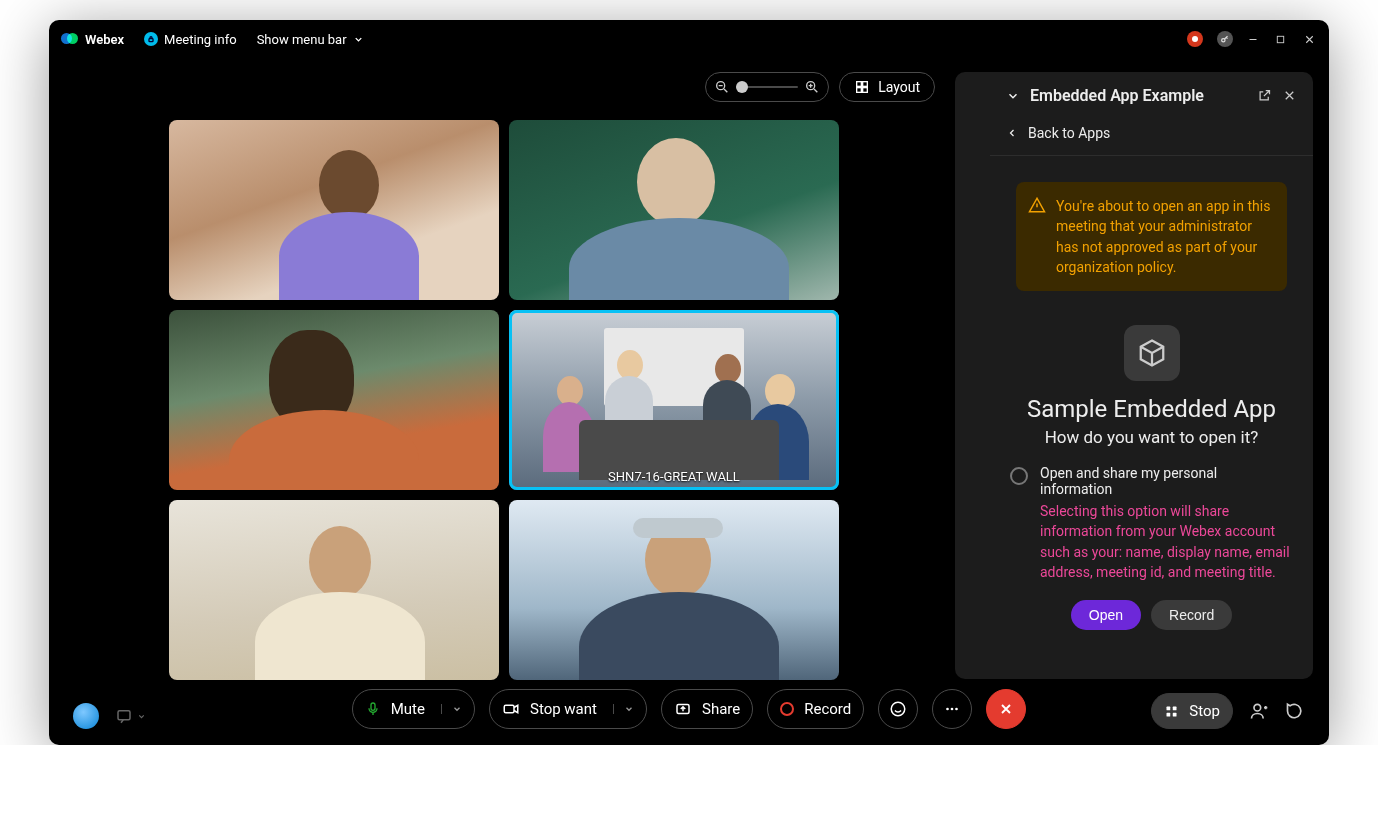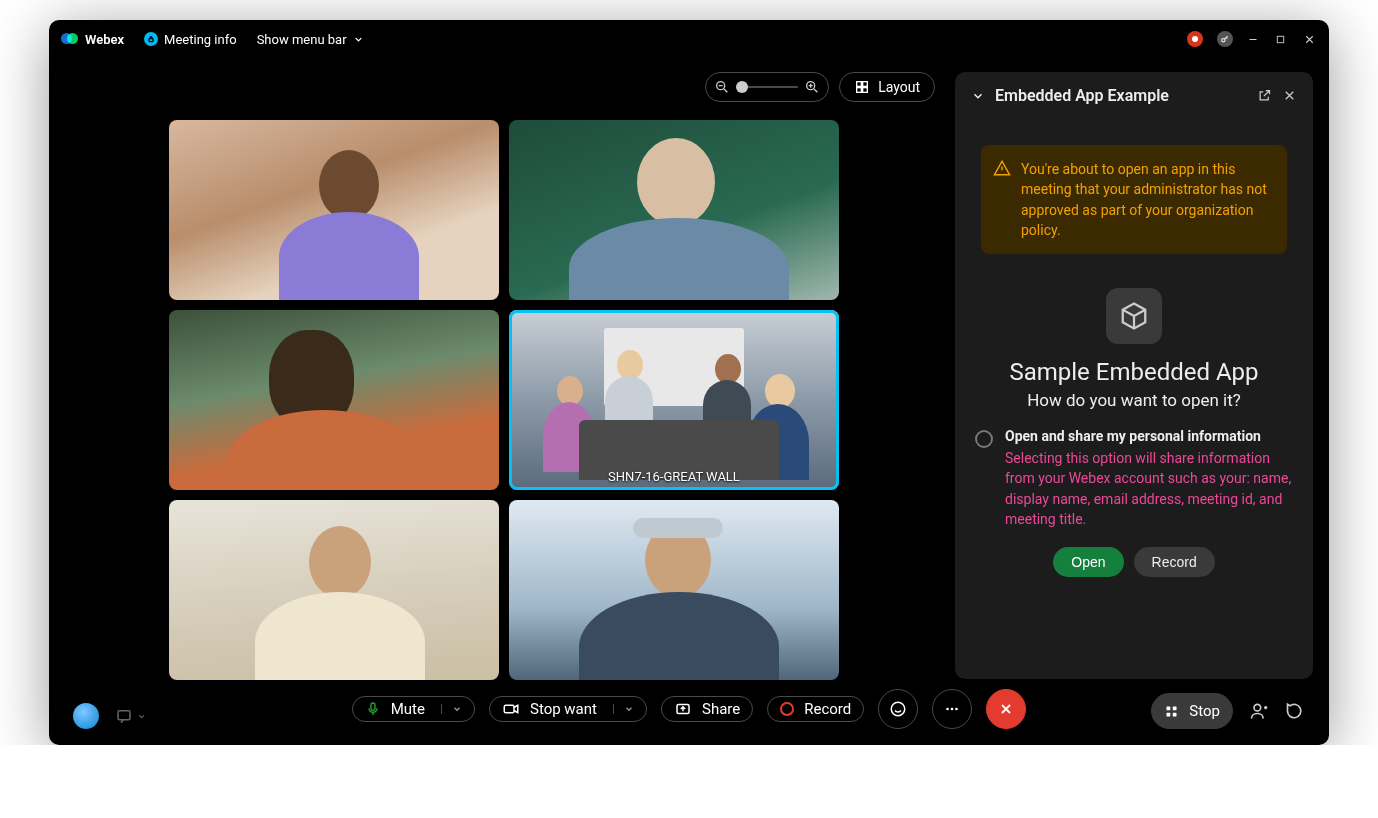--- a/index.html
+++ b/index.html
@@ -81,50 +81,51 @@
   .p5{background:linear-gradient(175deg,#e8e4da 0%,#d4cbb8 60%,#cbbfa3 100%);}
   .p6{background:linear-gradient(180deg,#dfe9f2 0%,#9fb7c9 60%,#50667a 100%);}
   .head{position:absolute;border-radius:50%;}
   .body{position:absolute;border-radius:50% 50% 0 0;}
   
   .panel {
     position:absolute; right:16px; top:52px; bottom:66px; width:358px;
     background:#1c1c1c; border-radius:10px; color:#ededed;
     display:flex; flex-direction:column;
     font-size:14px;
+    padding-left:35px;
   }
   .panel-hdr{display:flex;align-items:center;gap:10px;padding:14px 16px;font-size:16px;font-weight:600;}
   .panel-hdr .chev{transform:rotate(0deg);}
   .panel-hdr .spacer{flex:1;}
   .panel-hdr .ibtn{color:#ccc;cursor:pointer;}
   .back{display:flex;align-items:center;gap:10px;padding:6px 16px 14px;color:#ededed;border-bottom:1px solid #2d2d2d;cursor:pointer;}
   .warn{
     margin:26px; padding:14px 14px 14px 40px; position:relative;
     background:#3b2a00; color:#f2a100; border-radius:8px; line-height:1.45;
   }
   .warn .tri{position:absolute;left:12px;top:14px;}
   .appicon{width:56px;height:56px;border-radius:12px;background:#3a3a3a;margin:8px auto 14px;display:flex;align-items:center;justify-content:center;}
   .apptitle{font-size:24px;font-weight:400;text-align:center;margin-bottom:4px;}
   .appq{font-size:17px;text-align:center;margin-bottom:18px;}
   .opts{padding:0 20px;}
   .opt{display:flex;gap:12px;margin-bottom:18px;}
   .radio{width:18px;height:18px;border:2px solid #777;border-radius:50%;flex:none;margin-top:2px;cursor:pointer;}
-  .opt .t{font-weight:700;color:#ededed;margin-bottom:4px;}
+  .opt .t{font-weight:400;color:#ededed;margin-bottom:4px;}
   .opt .d{color:#ec4899;line-height:1.45;}
   .btns{display:flex;gap:10px;justify-content:center;margin-top:4px;}
   .btn{border:none;border-radius:18px;padding:7px 18px;font-size:14px;cursor:pointer;}
-  .btn.primary{background:#15803d;color:#fff;}
+  .btn.primary{background:#6d28d9;color:#fff;}
   .btn.secondary{background:#3a3a3a;color:#ededed;}
   
   .toolbar {
     position:absolute; left:0; right:0; bottom:16px; height:40px;
     display:flex; align-items:center; justify-content:center; gap:14px; color:#fff;
   }
   .tbtn{
-    border:1px solid #4a4a4a; border-radius:22px; height:26px;
+    border:1px solid #4a4a4a; border-radius:22px; height:40px;
     display:flex; align-items:center; gap:10px; padding:0 12px; cursor:pointer;
     font-size:15px; background:transparent;color:#fff;
   }
   .tbtn .drop{border-left:1px solid #4a4a4a;margin-left:6px;padding-left:10px;color:#999;}
   .tround{width:40px;height:40px;border:1px solid #4a4a4a;border-radius:50%;display:flex;align-items:center;justify-content:center;cursor:pointer;}
   .tround.red{background:#e43b2f;border-color:#e43b2f;}
   .tbtn.apps{background:#3a3a3a;border-color:#3a3a3a;}
   .left-extras{position:absolute;left:24px;bottom:16px;display:flex;align-items:center;gap:16px;}
   .right-extras{position:absolute;right:24px;bottom:16px;display:flex;align-items:center;gap:16px;}
   .assistant{width:26px;height:26px;border-radius:50%;background:radial-gradient(circle at 40% 35%,#7ec8ff,#0a84d6);position:relative;}
@@ -255,20 +256,26 @@
       <span class="ibtn">
         <svg width="15" height="15" viewBox="0 0 24 24" fill="none" stroke="#ccc" stroke-width="2">
             <path d="M14 4h6v6M20 4l-9 9M18 14v5H5V6h5"></path>
           </svg>
       </span>
       <span class="ibtn">
         <svg width="15" height="15" viewBox="0 0 24 24" stroke="#ccc" stroke-width="2">
             <path d="M6 6l12 12M18 6L6 18"></path>
           </svg>
       </span>
+    </div>
+    <div class="back">
+      <svg width="12" height="12" viewBox="0 0 24 24" fill="none" stroke="#ededed" stroke-width="2.5">
+          <path d="M15 6l-6 6 6 6"></path>
+        </svg>
+      <span>Back to Apps</span>
     </div>
     <div class="warn">
       <svg class="tri" width="18" height="18" viewBox="0 0 24 24" fill="none" stroke="#f2a100" stroke-width="2">
           <path d="M12 3L2 21h20L12 3z"></path>
           <path d="M12 10v5M12 18h.01"></path>
         </svg>
       <span>You're about to open an app in this meeting that your administrator has not approved as part of your organization policy.</span>
     </div>
     <div class="appicon">
       <svg width="30" height="30" viewBox="0 0 24 24" fill="none" stroke="#ccc" stroke-width="1.8">

